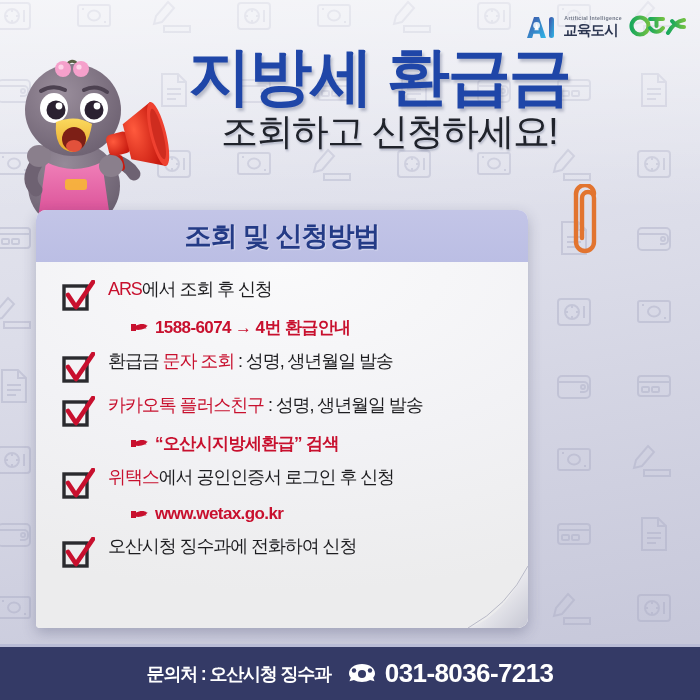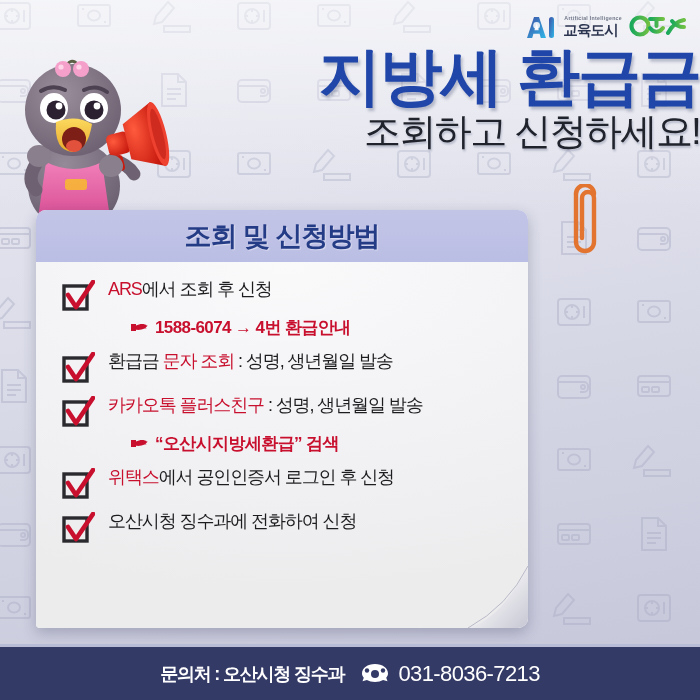--- a/index.html
+++ b/index.html
@@ -64,21 +64,21 @@
     color: #2b3550;
     letter-spacing: -.9px;
   }
   .osan-mark { display: block; }
 
   
   #headline {
     position: absolute;
     left: 0; top: 44px;
     width: 700px;
-    text-align: right;
+    text-align: center;
     pointer-events: none;
   }
   #title-main {
     font-size: 63px;
     font-weight: 900;
     color: #1f46a8;
     letter-spacing: -2px;
     line-height: 1.02;
     text-shadow: 2px 3px 3px rgba(40,50,90,.28);
     padding-left: 58px;
@@ -196,22 +196,22 @@
     font-weight: 700;
     color: #ffffff;
     letter-spacing: -1.2px;
   }
   #footer-phone {
     display: flex;
     align-items: center;
     gap: 8px;
   }
   #footer-number {
-    font-size: 22px;
-    font-weight: 400;
+    font-size: 26px;
+    font-weight: 700;
     color: #ffffff;
     letter-spacing: -.6px;
   }
 </style>
 </head>
 <body>
 
 <div id="poster">
 
   <div id="bg-pattern">
@@ -519,20 +519,27 @@
             </div>
           </div>
           <div class="item">
             <div class="row row-main">
               <svg class="check-icon" width="33" height="31" viewBox="0 0 33 31">
                 <rect x="2" y="6" width="23" height="23" fill="none" stroke="#2a2a2e" stroke-width="3.4"></rect>
                 <path d="M6 15 L14 27 L31 2" fill="none" stroke="#c8102e" stroke-width="4.6" stroke-linecap="round" stroke-linejoin="round"></path>
               </svg>
               <div class="row-text"><span></span><span class="hl">위택스</span><span>에서 공인인증서 로그인 후 신청</span></div>
             </div>
+            <div class="row-sub">
+              <svg class="hand-icon" width="19" height="15" viewBox="0 0 19 15">
+                <path d="M1 4h5v7H1z" fill="#c8102e"></path>
+                <path d="M6 5.5c2-1 4-1.6 6-1.6 2 0 4 .5 6 1.6l-2 .2 1.4 1.2-1.9.2 1.1 1.2-2 .2c-2.3 1.2-5.4 1.6-8.6 1.3z" fill="#c8102e"></path>
+              </svg>
+              <span>www.wetax.go.kr</span>
+            </div>
           </div>
           <div class="item last">
             <div class="row row-main">
               <svg class="check-icon" width="33" height="31" viewBox="0 0 33 31">
                 <rect x="2" y="6" width="23" height="23" fill="none" stroke="#2a2a2e" stroke-width="3.4"></rect>
                 <path d="M6 15 L14 27 L31 2" fill="none" stroke="#c8102e" stroke-width="4.6" stroke-linecap="round" stroke-linejoin="round"></path>
               </svg>
               <div class="row-text"><span>오산시청 징수과에 전화하여 신청</span><span class="hl"></span><span></span></div>
             </div>
           </div>

